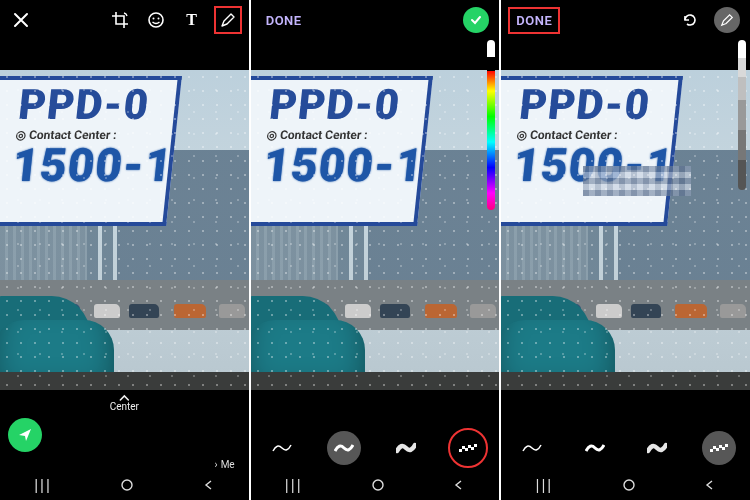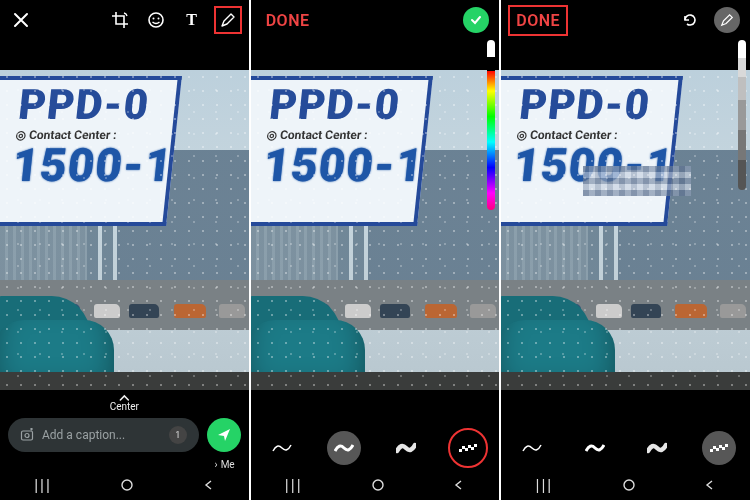--- a/index.html
+++ b/index.html
@@ -29,21 +29,21 @@
   }
   .topbar .left, .topbar .right { display: flex; align-items: center; gap: 14px; }
   .topbar .right { margin-left: auto; }
   .iconbtn {
     width: 22px; height: 22px;
     display: flex; align-items: center; justify-content: center;
     color: #fff;
     cursor: pointer;
   }
   .donebtn {
-    color: #ef4444; font-size: 16px; font-weight: 600; letter-spacing: 0.5px;
+    color: #c4b5fd; font-size: 13px; font-weight: 600; letter-spacing: 0.5px;
     cursor: pointer;
     padding: 3px 5px;
   }
   .done-circle {
     width: 26px; height: 26px; border-radius: 50%;
     background: #25D366;
     display: flex; align-items: center; justify-content: center;
   }
   .done-grey { background: #666; }
   .highlight { outline: 2px solid #e33; outline-offset: 1px; }
@@ -224,31 +224,20 @@
   </div>
 
   <div class="filters-chip">
     <svg width="14" height="10" viewBox="0 0 14 10">
         <path d="M3 7 L7 3 L11 7" stroke="#eee" stroke-width="1.6" fill="none" stroke-linecap="round"></path>
       </svg>
     <span>Center</span>
   </div>
 
   <div class="caption-row">
-    <div class="caption-input">
-      <svg width="14" height="14" viewBox="0 0 14 14">
-          <rect x="1.5" y="3" width="11" height="9" rx="1.5" stroke="#9aa1a3" stroke-width="1.2" fill="none"></rect>
-          <circle cx="7" cy="7.5" r="2" stroke="#9aa1a3" stroke-width="1.2" fill="none"></circle>
-          <path d="M10 1 h3 M11.5 -.5 v3" stroke="#9aa1a3" stroke-width="1.2"></path>
-        </svg>
-      <span>Add a caption...</span>
-      <div class="once">
-        <span>1</span>
-      </div>
-    </div>
     <div class="send">
       <svg width="16" height="16" viewBox="0 0 16 16">
           <path d="M2 8 L14 2 L9 14 L8 9 Z" fill="#fff"></path>
         </svg>
     </div>
   </div>
   <div class="me-row">
     <span style="font-size:10px;">›</span>
     <span>Me</span>
   </div>

